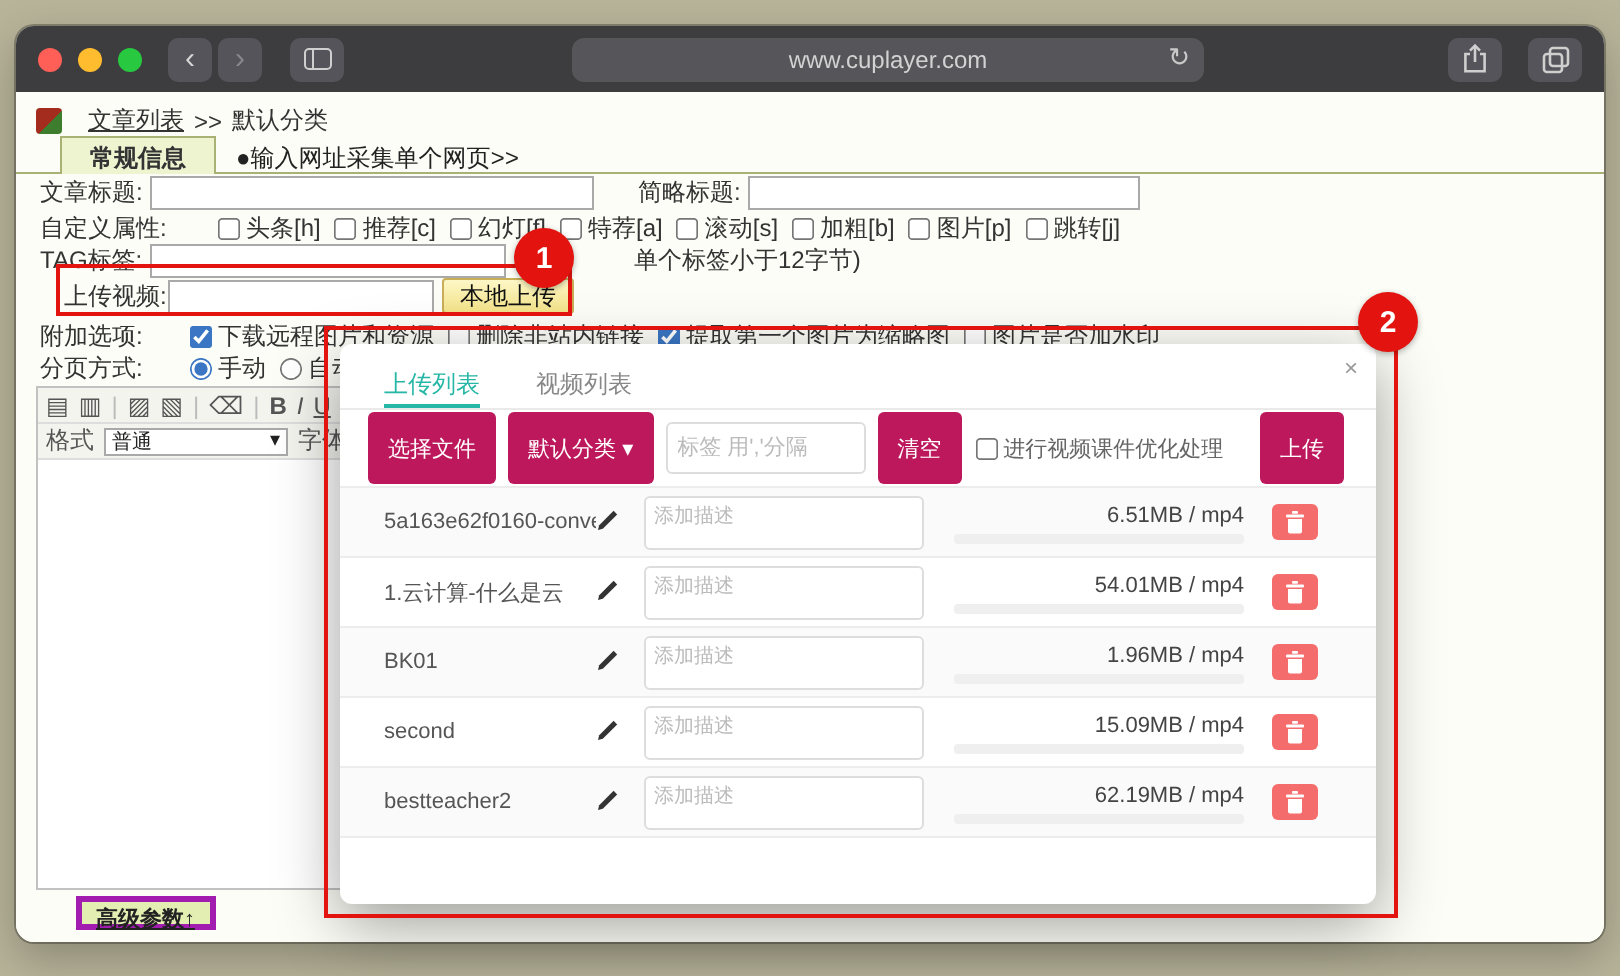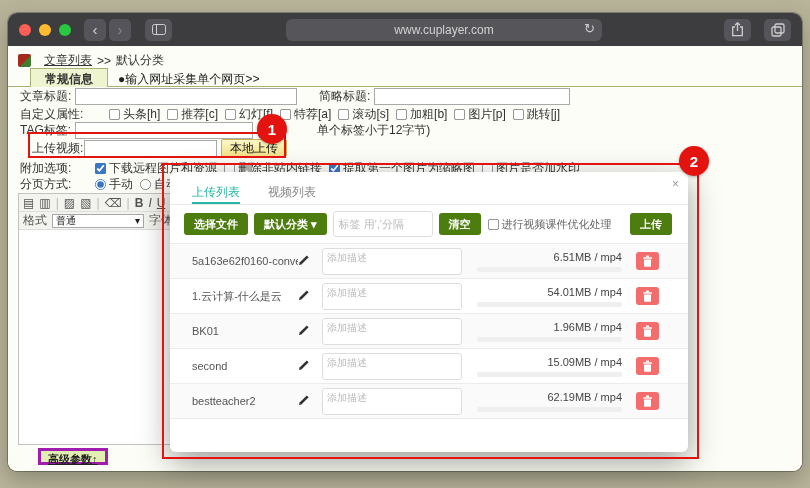--- a/index.html
+++ b/index.html
@@ -54,21 +54,21 @@
              font-size:11px; text-decoration:underline; font-weight:bold; color:#222; }
 
   
   .modal { position:absolute; left:170px; top:172px; width:518px; height:280px; background:#fff;
            border-radius:6px; box-shadow:0 10px 32px rgba(0,0,0,.38); z-index:40; }
   .m-close { position:absolute; right:9px; top:5px; color:#999; font-size:12px; }
   .m-tabs { position:relative; height:33px; border-bottom:1px solid #eaeaea; padding:12px 0 0 22px; display:flex; gap:28px; }
   .m-tab { font-size:12px; color:#888; padding-bottom:6px; }
   .m-tab.active { color:#27b7a6; border-bottom:2px solid #27b7a6; }
   .m-toolbar { position:relative; height:38px; display:flex; align-items:center; padding-left:14px; gap:6px; }
-  .btn-blue { height:22px; padding:0 10px; background:#4d7c0f; color:#fff; border:none; border-radius:3px; font-size:11px;font-weight:bold; }
+  .btn-blue { height:36px; padding:0 10px; background:#be185d; color:#fff; border:none; border-radius:3px; font-size:11px; }
   .m-taginput { width:100px; height:22px; border:1px solid #ddd; border-radius:3px; font-size:11px; padding:12px 5px; }
   .m-opt { display:flex; align-items:center; color:#666; font-size:11px; }
   .m-upload { position:absolute; right:16px; }
   .flist { border-top:1px solid #ececec; }
   .file-row { height:35px; display:flex; align-items:center; border-bottom:1px solid #ececec; padding-left:22px; }
   .file-row:nth-child(odd) { background:#fafafa; }
   .fname { width:106px; flex:none; font-size:11px; color:#555; overflow:hidden; white-space:nowrap; }
   .pencil { width:24px; flex:none; }
   .desc { width:140px; height:27px; border:1px solid #ddd; border-radius:3px; resize:none;
           font-size:10px; font-family:inherit; padding:2px 4px; color:#333; }

